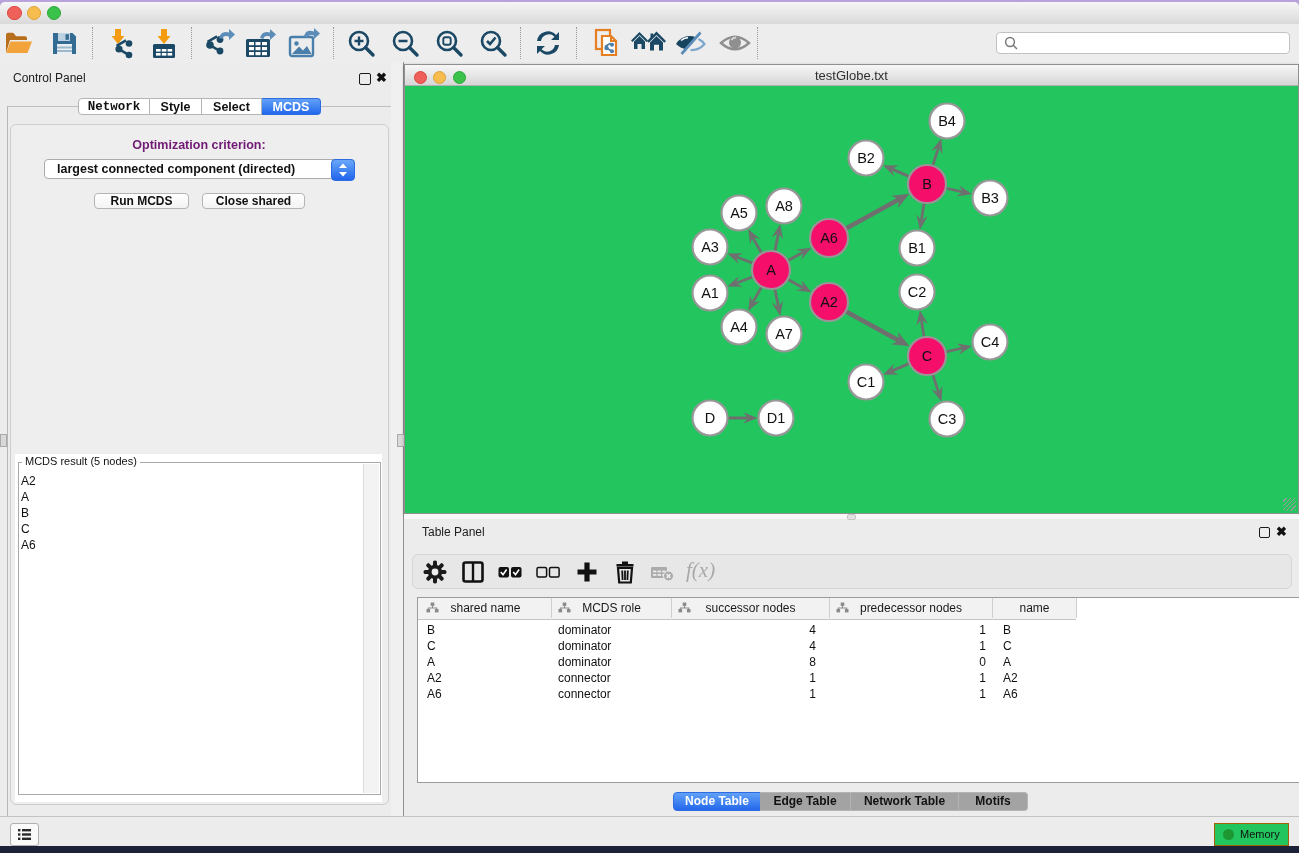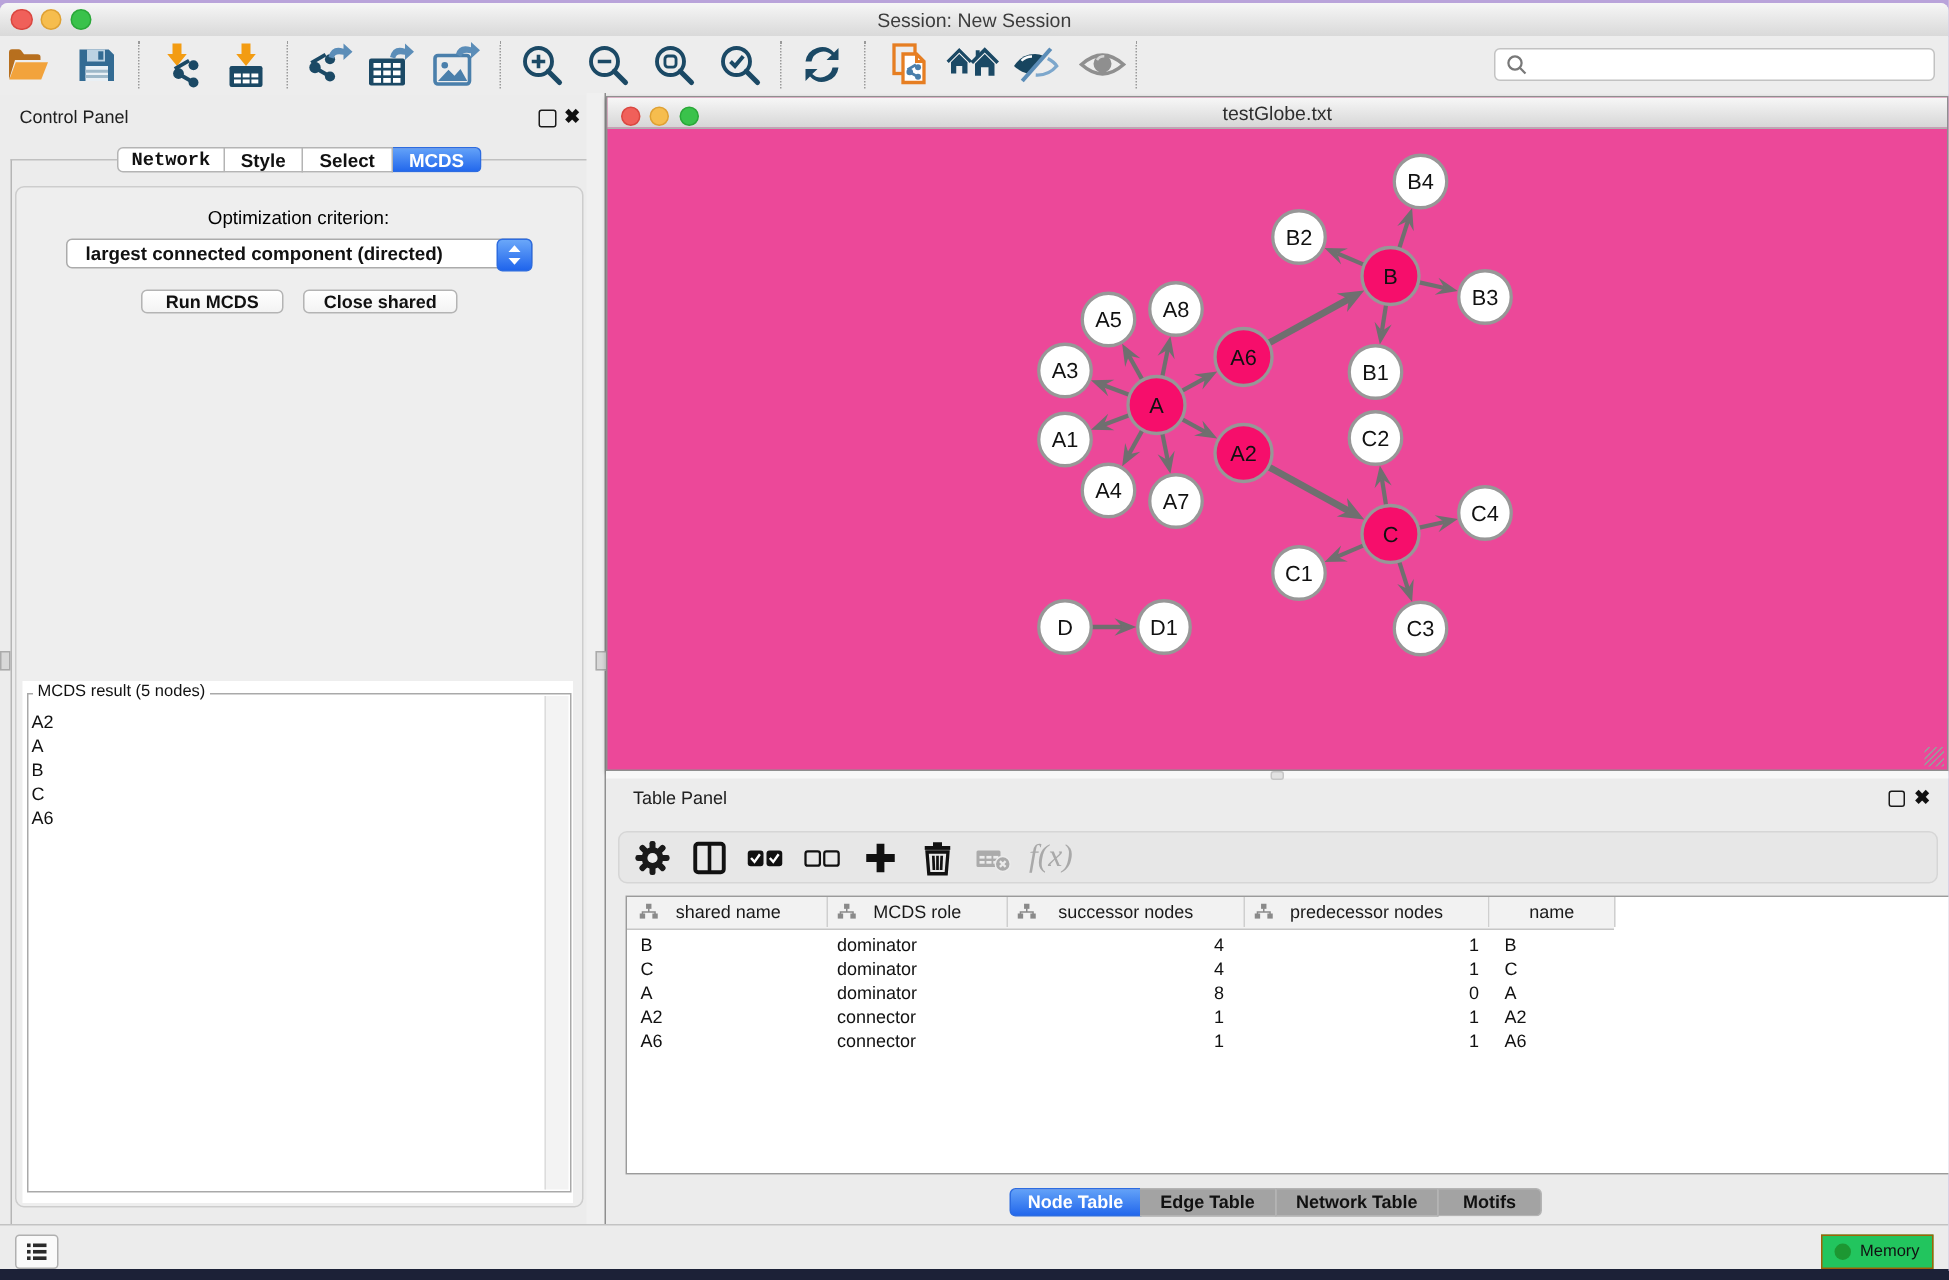--- a/index.html
+++ b/index.html
@@ -19,39 +19,39 @@
 #cp-max{position:absolute;left:359px;top:71px;width:10px;height:10px;border:1.5px solid #1a1a1a;border-radius:2px;}
 #cp-close{position:absolute;left:376px;top:68px;font-size:13px;font-weight:bold;color:#111;}
 #cp-body{position:absolute;left:7px;top:104px;width:384px;height:710px;background:#ececec;border:1px solid #b5b5b5;border-top:1px solid #c0c0c0;}
 #cp-inner{position:absolute;left:10px;top:122px;width:377px;height:679px;background:#eeeeee;border:1px solid #cdcdcd;border-radius:6px;}
 #tabs{position:absolute;left:78px;top:96px;height:17px;display:flex;}
 .tab{height:17px;line-height:17px;border:1px solid #b4b4b4;border-left:none;background:#fff;
  font-size:12.5px;font-weight:bold;color:#111;text-align:center;box-sizing:border-box;}
 .tab.first{border-left:1px solid #b4b4b4;border-radius:4px 0 0 4px;}
 .tab.last{border-radius:0 4px 4px 0;}
 .tab.sel{background:linear-gradient(#62a1f8,#2368ec);color:#fff;border-color:#2d6ce0;}
-#optlabel{position:absolute;left:0px;top:136px;width:398px;text-align:center;font-size:12.5px;font-weight:normal;color:#000000;}
+#optlabel{position:absolute;left:0px;top:136px;width:398px;text-align:center;font-size:12.5px;font-weight:bold;color:#701a75;}
 #combo{position:absolute;left:44px;top:157px;width:309px;height:18px;background:#fff;border:1px solid #ababab;border-radius:4px;}
 #combo .txt{position:absolute;left:12px;top:2px;font-size:12.5px;font-weight:bold;color:#111;}
 #combo .cap{position:absolute;right:-1px;top:-1px;width:22px;height:20px;border-radius:4px;
  background:linear-gradient(#6aa7f9,#2065ec);border:1px solid #2d6ce0;}
 .btn{position:absolute;height:14px;background:linear-gradient(#ffffff,#f3f3f3);border:1px solid #b4b4b4;border-radius:4px;
  font-size:12px;font-weight:bold;color:#111;text-align:center;line-height:14px;}
 
 #res-white{position:absolute;left:15px;top:452px;width:367px;height:348px;background:#fff;}
 #res-field{position:absolute;left:18px;top:460px;width:361px;height:331px;border:1px solid #a9a9a9;}
 #res-legend{position:absolute;left:22px;top:453px;background:#fff;padding:0 3px;font-size:11px;color:#111;}
 #res-list{position:absolute;left:21px;top:471px;font-size:12px;color:#111;line-height:16px;}
 #res-scroll{position:absolute;right:1px;top:1px;width:15px;height:329px;background:#f3f3f3;border-left:1px solid #dcdcdc;}
 
 #vsplit{position:absolute;left:391px;top:60px;width:12px;height:754px;background:#f0f0f0;border-right:1px solid #8f8f8f;}
 #vgrip{position:absolute;left:397px;top:432px;width:6px;height:11px;background:#d8d8d8;border:1px solid #aaa;}
 #lgrip{position:absolute;left:0px;top:432px;width:5px;height:11px;background:#d8d8d8;border:1px solid #aaa;}
 
-#netwin{position:absolute;left:404px;top:62px;width:893px;height:448px;background:#ec4899;border:1px solid #8f8f8f;box-shadow:0 1px 3px rgba(0,0,0,0.25);}
+#netwin{position:absolute;left:404px;top:62px;width:893px;height:448px;background:#22c55e;border:1px solid #8f8f8f;box-shadow:0 1px 3px rgba(0,0,0,0.25);}
 #net-titlebar{position:absolute;left:0;top:0;width:893px;height:20px;background:linear-gradient(#f7f7f7,#d6d6d6);border-bottom:1px solid #b0b0b0;}
 #net-title{position:absolute;top:3px;width:100%;text-align:center;font-size:13px;color:#2e2e2e;}
 .tl2{position:absolute;width:11px;height:11px;border-radius:50%;top:5.5px;}
 #graph{position:absolute;left:0px;top:21px;}
 #resize-grip{position:absolute;right:2px;bottom:2px;width:13px;height:13px;
  background:repeating-linear-gradient(135deg,transparent,transparent 2px,#9a9a9a 2px,#9a9a9a 3px);}
 
 #tp-title{position:absolute;left:422px;top:523px;font-size:12px;color:#202020;}
 #tp-max{position:absolute;left:1259px;top:525px;width:9px;height:9px;border:1.5px solid #1a1a1a;border-radius:2px;}
 #tp-close{position:absolute;left:1276px;top:522px;font-size:13px;font-weight:bold;color:#111;}
@@ -75,21 +75,20 @@
 #navy{position:absolute;left:0;top:846px;width:1299px;height:7px;background:#1c2137;}
 text{font-family:"Liberation Sans",sans-serif;}
 </style></head>
 <body>
 <div id="stage">
 <div id="mainwin">
   <div id="titlebar">
     <div class="tl" style="left:7px;background:#f0605a;border:0.5px solid #da4740;"></div>
     <div class="tl" style="left:26.5px;background:#f6bd4e;border:0.5px solid #dfa133;"></div>
     <div class="tl" style="left:46.5px;background:#3ac24b;border:0.5px solid #2aa838;"></div>
-    <div id="titletext">Session: New Session</div>
   </div>
   <div id="toolbar">
         <div id="searchbox"></div>
         <svg class="ticon" style="left:3px;top:5px" width="32" height="28" viewBox="0 0 32 28">
           <path d="M3 7 L3 24 L7 11 L24 11 L24 9 Q24 7.2 22 7.2 L13 7.2 L11 4.5 Q10.4 3.8 9.4 3.8 L5 3.8 Q3 3.8 3 6 Z" fill="#b76f1e"></path>
           <path d="M7.5 12.5 L29 12.5 L24.5 24 L3.2 24 Z" fill="#f2a33c"></path>
         </svg>
         <svg class="ticon" style="left:50px;top:5px" width="29" height="28" viewBox="0 0 29 28">
           <path d="M3 4 L22.5 4 L26 7.5 L26 25 L3 25 Z" fill="#336b93"></path>
           <rect x="8" y="4" width="12" height="8" fill="#bcd2e2"></rect>

